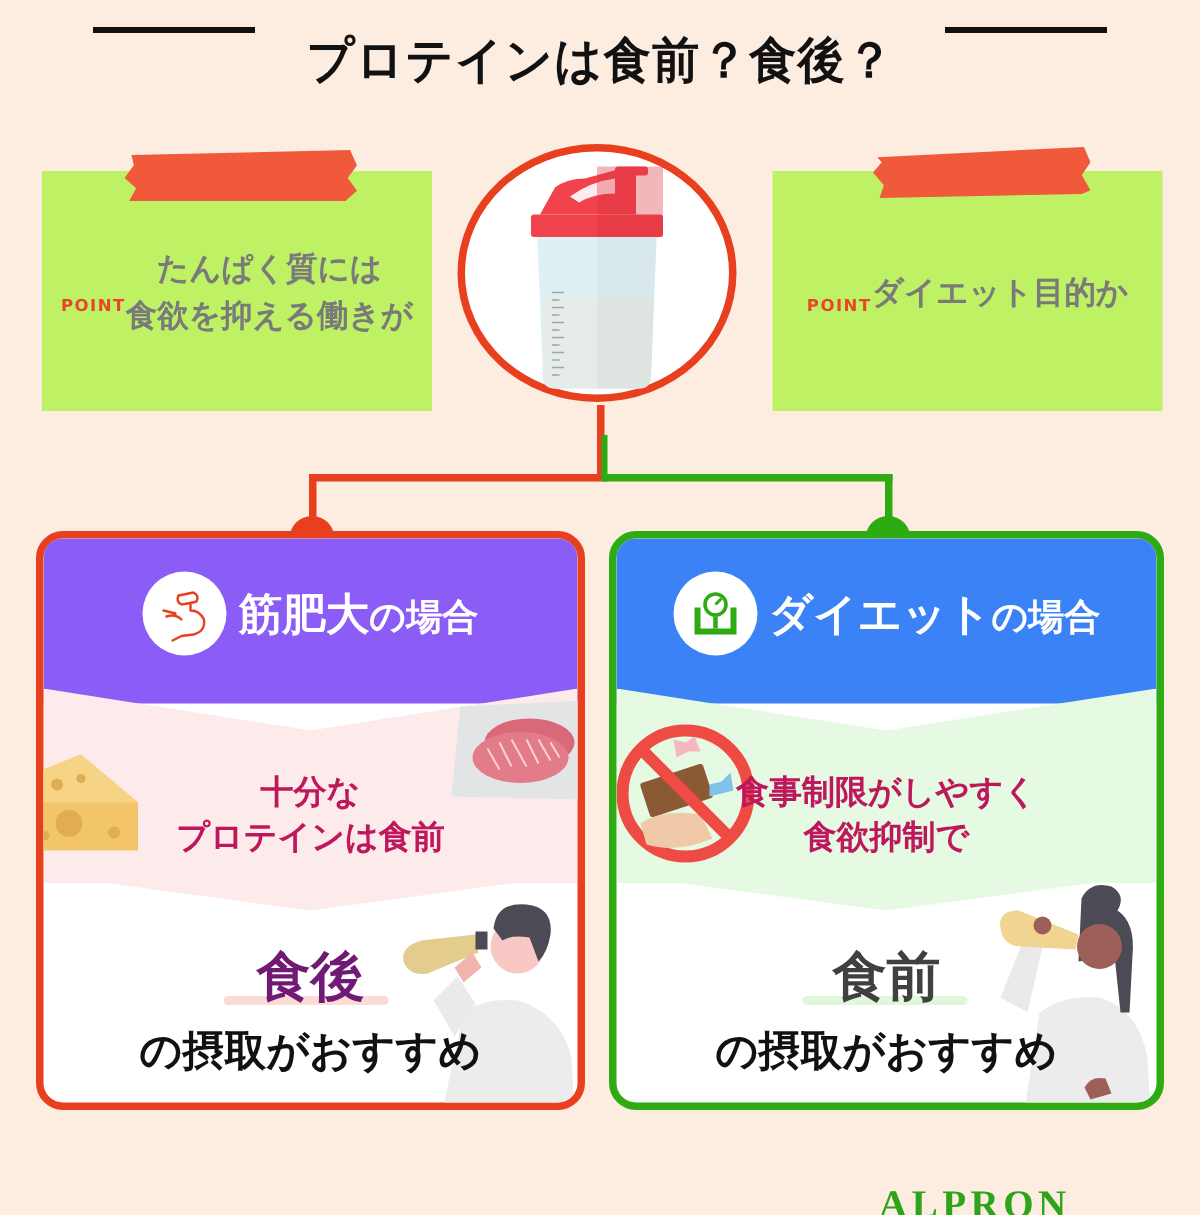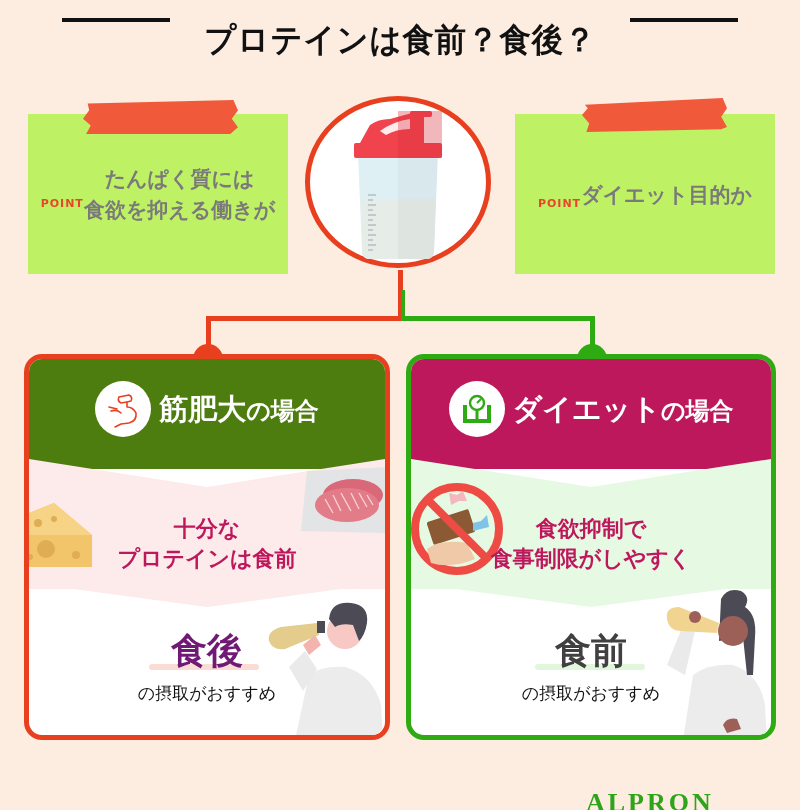--- a/index.html
+++ b/index.html
@@ -29,35 +29,35 @@
   .conn-red-d { left:206px; top:316px; width:5px; height:40px; background:#e8401f; }
   .conn-green-v { left:401px; top:290px; width:4px; height:31px; background:#2eaa12; }
   .conn-green-h { left:401px; top:316px; width:194px; height:5px; background:#2eaa12; }
   .conn-green-d { left:590px; top:316px; width:5px; height:40px; background:#2eaa12; }
   .knob { width:30px; height:30px; border-radius:50%; top:344px; }
   
   .panel { top:354px; height:386px; border-radius:18px; box-sizing:border-box; overflow:hidden; background:#fff; }
   .panel.red { left:24px; width:366px; border:5px solid #e8401f; }
   .panel.green { left:406px; width:370px; border:5px solid #2eaa12; }
   .panel-head { position:absolute; left:0; top:0; width:100%; height:110px; display:flex; align-items:flex-start; justify-content:center; padding-top:22px; box-sizing:border-box; }
-  .panel.red .panel-head { background:#4d7c0f; }
-  .panel.green .panel-head { background:#be185d; }
+  .panel.red .panel-head { background:#8b5cf6; }
+  .panel.green .panel-head { background:#3b82f6; }
   .head-icon { width:56px; height:56px; border-radius:50%; background:#fff; display:flex; align-items:center; justify-content:center; margin-right:8px; }
   .head-text { color:#fff; font-size:29px; font-weight:bold; line-height:56px; }
   .head-text small { font-size:24px; }
   .mid { position:absolute; left:0; top:100px; width:100%; height:130px; clip-path:polygon(0 0, 50% 28px, 100% 0, 100% 100%, 50% calc(100% - 0px), 0 100%); }
   .panel.red .mid { background:#fdeaea; }
   .panel.green .mid { background:#e6fae3; }
   .mid-text { position:absolute; left:0; top:155px; width:100%; text-align:center; font-size:22px; font-weight:bold; color:#be185d; line-height:30px; }
   .bottom-chevron { position:absolute; left:0; top:224px; width:100%; height:24px; clip-path:polygon(0 0, 100% 0, 50% 100%); }
   .panel.red .bottom-chevron { background:#fdeaea; }
   .panel.green .bottom-chevron { background:#e6fae3; }
   .timing { position:absolute; left:0; top:268px; width:100%; text-align:center; font-size:36px; font-weight:bold; }
   .timing-underline { position:absolute; top:305px; height:6px; border-radius:3px; opacity:0.35; }
-  .recommend { position:absolute; left:0; top:323px; width:100%; text-align:center; font-size:17px; font-weight:normal; color:#111; }
+  .recommend { position:absolute; left:0; top:323px; width:100%; text-align:center; font-size:28px; font-weight:bold; color:#111; }
   .logo { left:586px; top:752px; font-size:26px; font-weight:bold; color:#2ea41a; letter-spacing:3px; font-family:Liberation Serif, serif;margin-top:36px; }
 </style>
 </head>
 <body>
 
 <div class="abs title-wrap">
   <div class="title-line"></div>
   <div class="title-text">プロテインは食前？食後？</div>
   <div class="title-line"></div>
 </div>
@@ -190,22 +190,22 @@
 
   <svg class="abs" style="left:0;top:120px;" width="92" height="100" viewBox="0 0 92 100">
     <circle cx="46" cy="50" r="42" fill="none" stroke="#ef4b45" stroke-width="8"></circle>
     <rect x="18" y="36" width="44" height="24" rx="2" fill="#8b5a34" transform="rotate(-18 40 48)"></rect>
     <path d="M38 14 L46 16 L52 12 L56 22 L48 22 L40 26 Z" fill="#f4b7c0"></path>
     <path d="M62 44 L70 42 L76 36 L78 48 L70 50 L62 52 Z" fill="#7fc4e8"></path>
     <path d="M16 70 Q30 60 56 64 L64 80 Q40 90 20 84 Z" fill="#f0c9a8"></path>
     <line x1="18" y1="22" x2="74" y2="78" stroke="#ef4b45" stroke-width="8"></line>
   </svg>
   <div class="mid-text">
+    <div>食事制限がしやすく</div>
     <div>食欲抑制で</div>
-    <div>食事制限がしやすく</div>
   </div>
   <div class="bottom-chevron"></div>
 
   <svg class="abs" style="left:236px;top:226px;" width="126" height="155" viewBox="0 0 126 155">
     <path d="M36 155 L46 90 Q62 78 86 80 Q112 88 118 120 L120 155 Z" fill="#ececec"></path>
     <path d="M20 80 L36 40 L48 46 L38 90 Z" fill="#eaeaea"></path>
     <path d="M74 14 Q80 2 94 6 Q104 12 98 22 Q110 30 108 52 L106 90 L100 90 L96 52 L72 56 Z" fill="#4b4a55"></path>
     <circle cx="86" cy="46" r="15" fill="#9c6058"></circle>
     <path d="M20 34 Q18 22 32 22 L72 38 L70 48 L34 46 Q22 46 20 34 Z" fill="#f0d490"></path>
     <circle cx="48" cy="32" r="6" fill="#9c6058"></circle>

